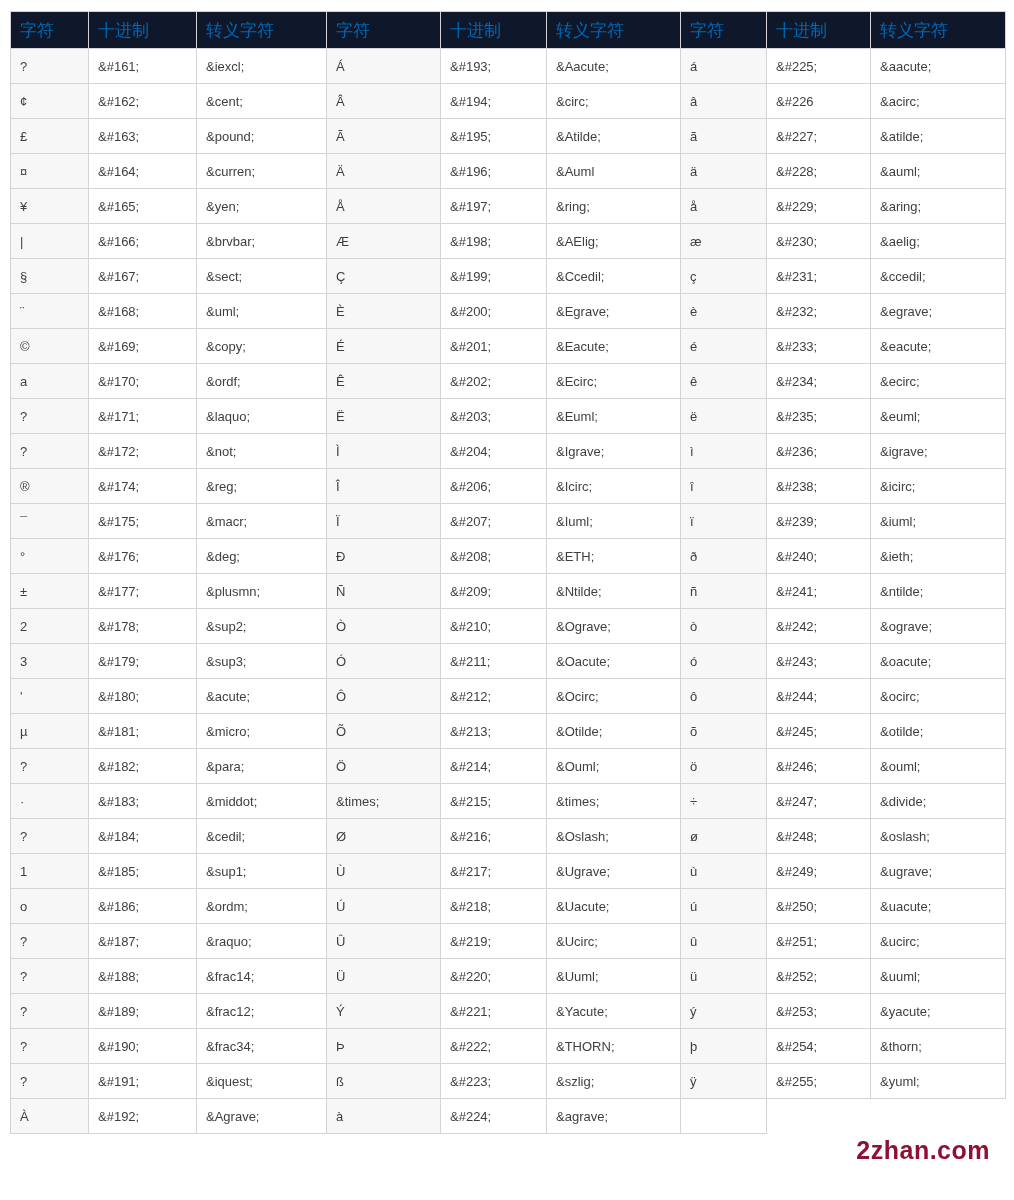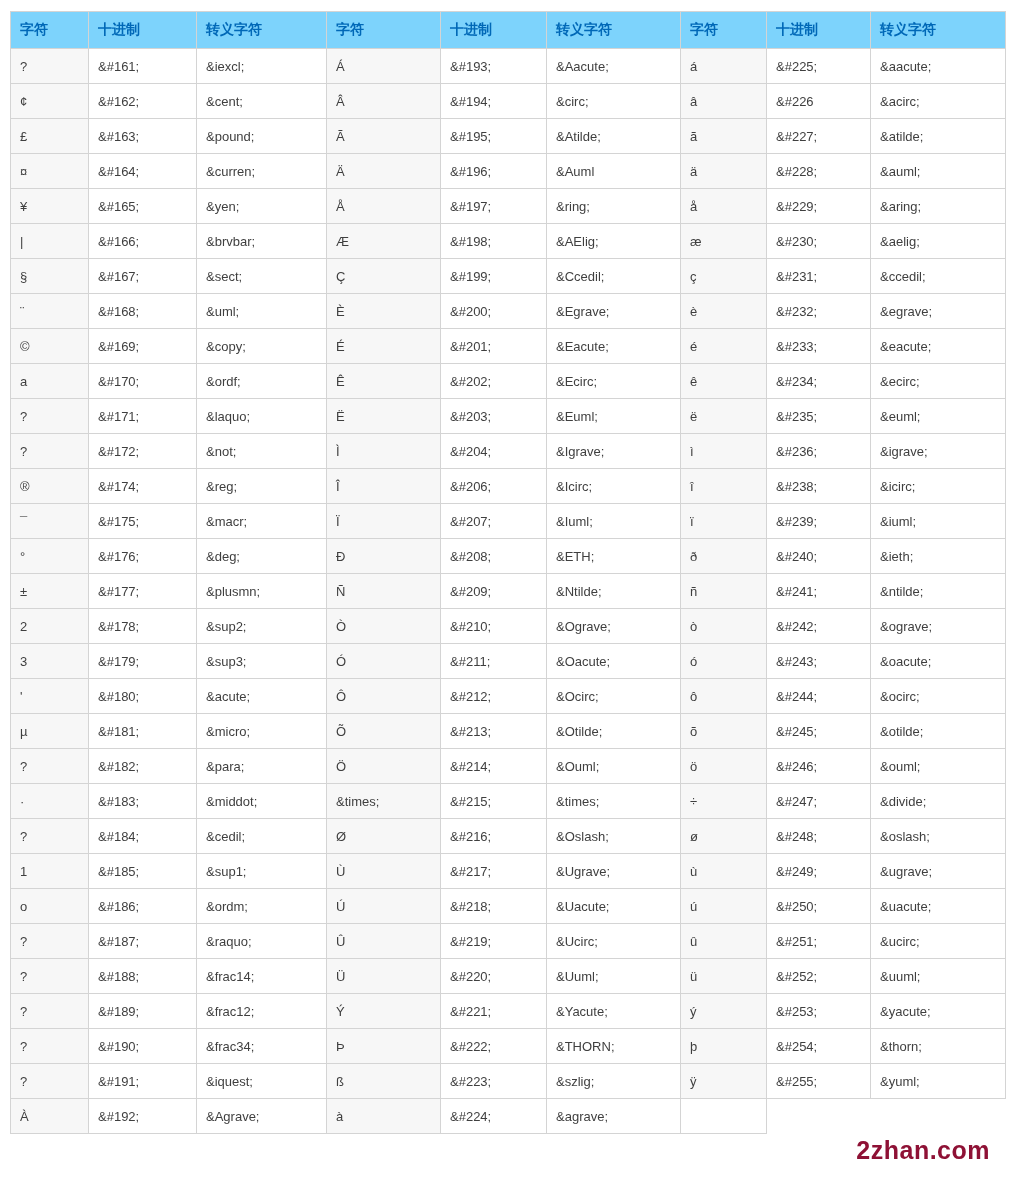--- a/index.html
+++ b/index.html
@@ -29,24 +29,24 @@
     padding: 0 0 0 9px;
     text-align: left;
     vertical-align: middle;
     font-size: 13px;
     color: #3f3f3f;
     height: 34px;
     overflow: hidden;
     white-space: nowrap;
   }
   .entity-table th {
-    background: #7dd3fc;
+    background: #0f172a;
     color: #0068b7;
-    font-weight: bold;
-    font-size: 14px;
+    font-weight: normal;
+    font-size: 17px;
     height: 36px;
   }
   .entity-table td.char-col {
     background: #f7f7f7;
   }
   .entity-table td.absent {
     border: none;
     background: transparent;
   }
   .watermark {

